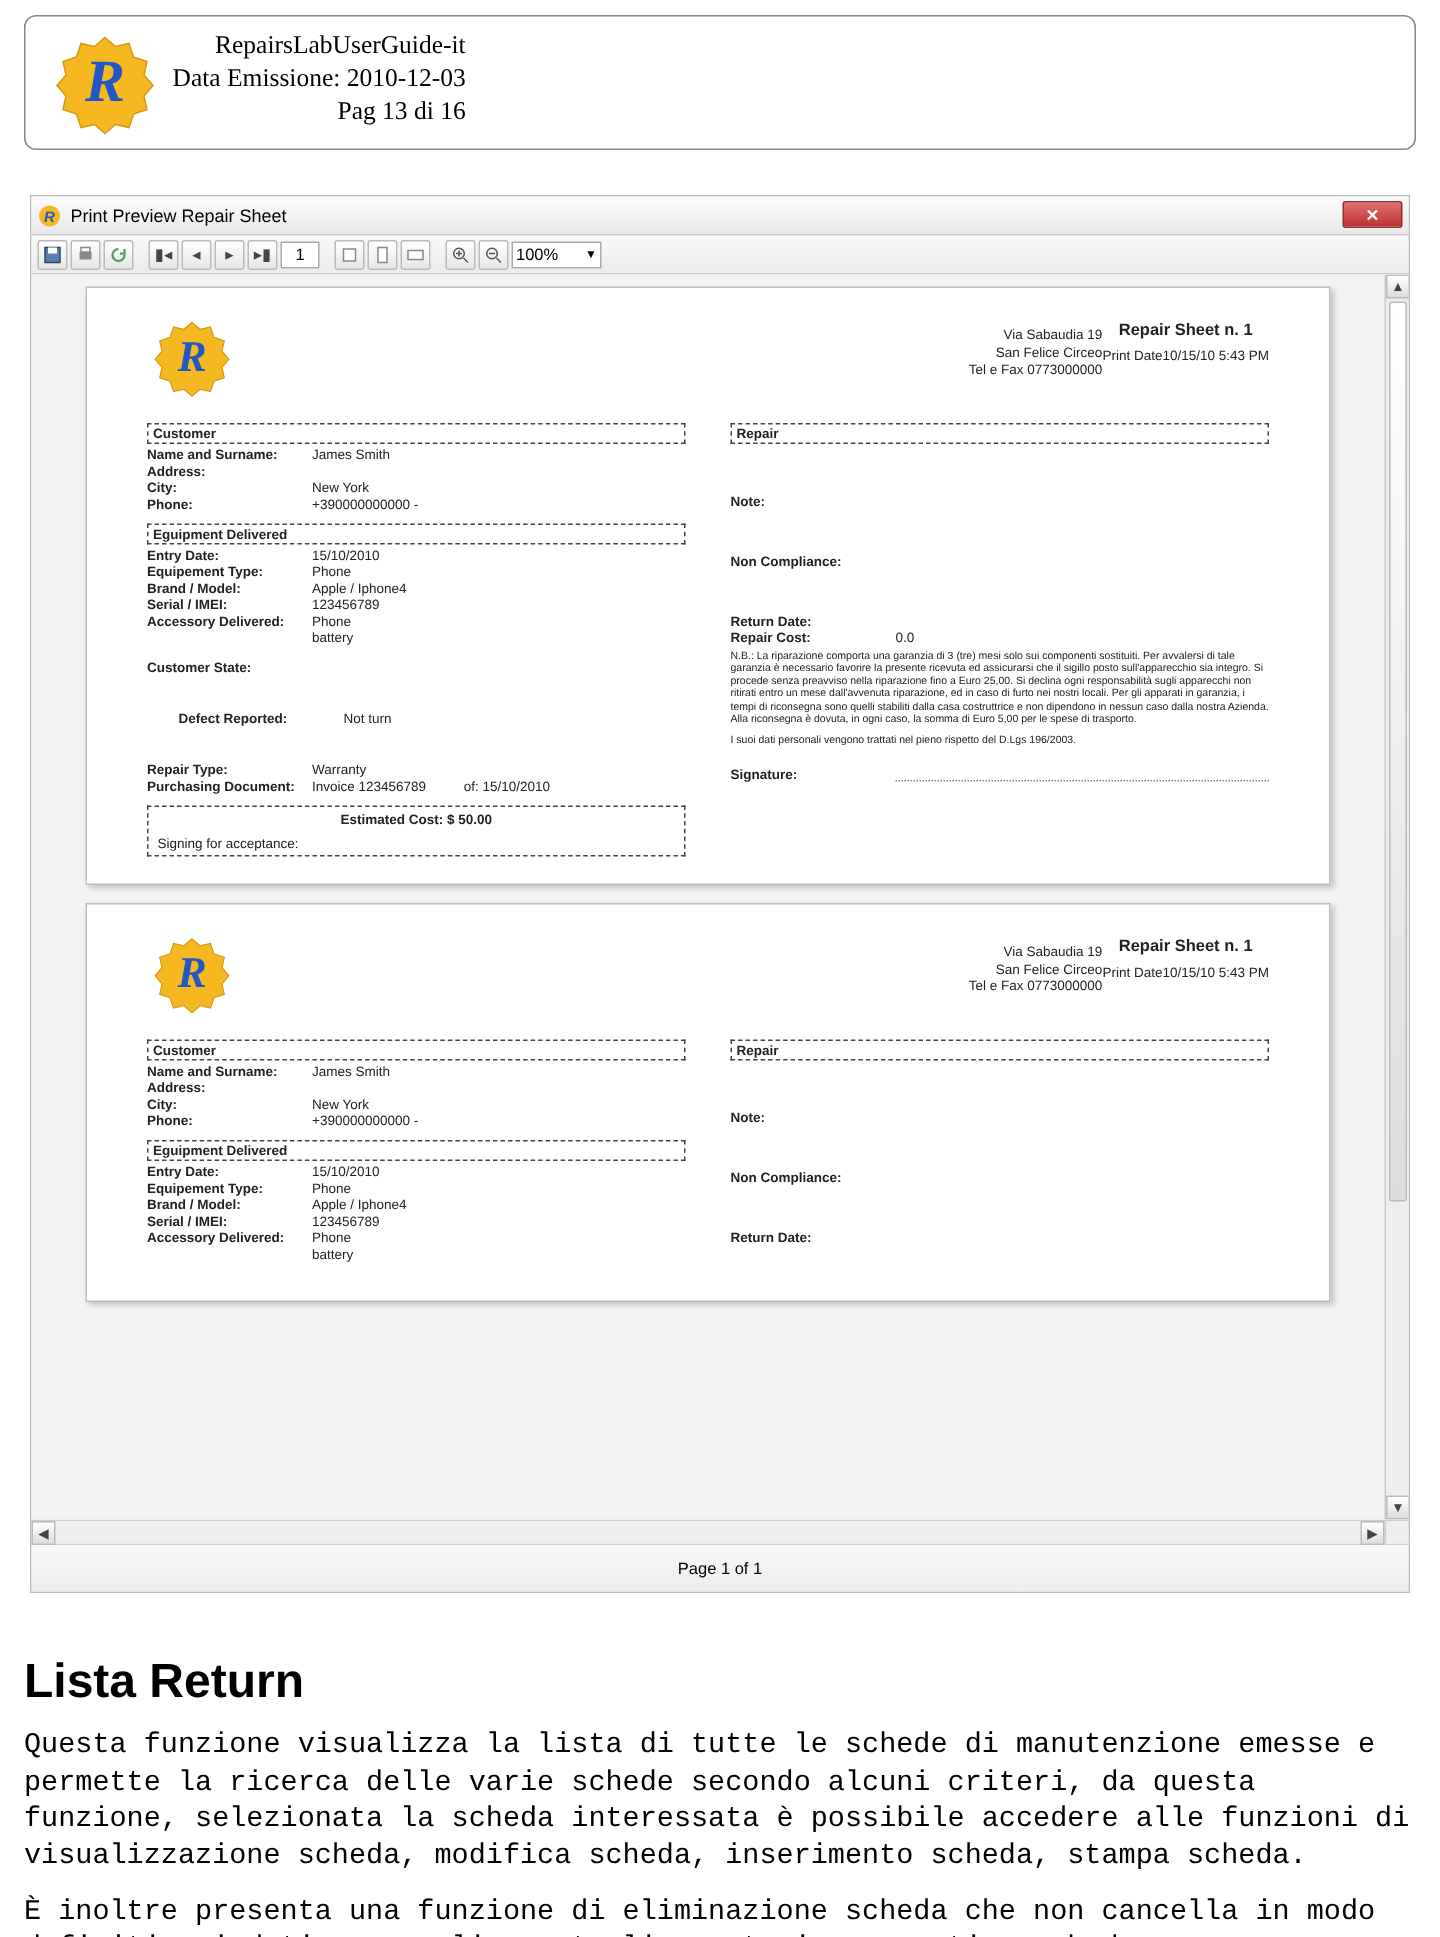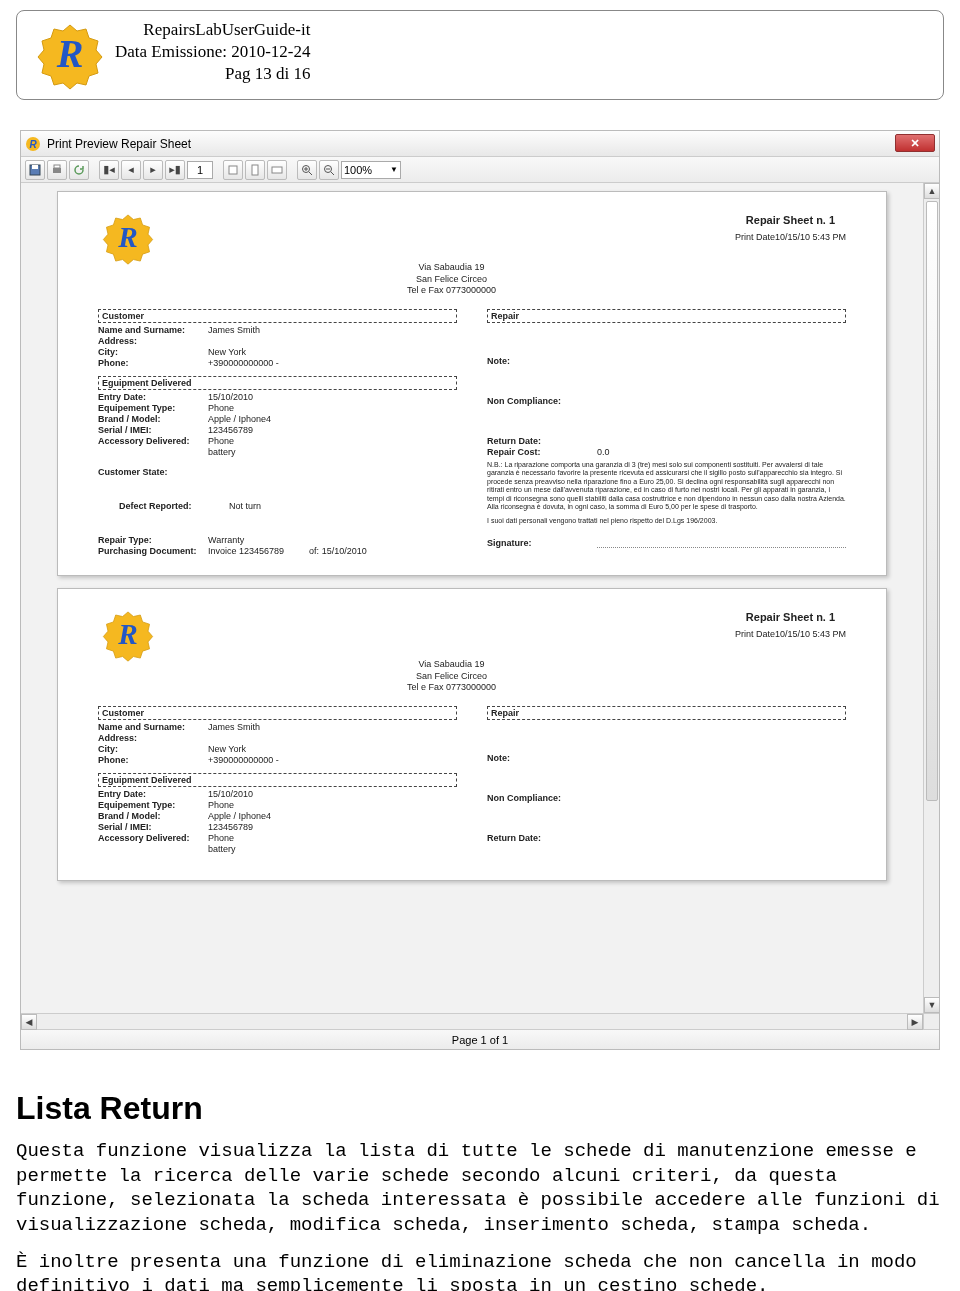--- a/index.html
+++ b/index.html
@@ -20,25 +20,25 @@
   .zoom-box { width:60px; height:18px; border:1px solid #aaa; background:#fff; font-size:11px; padding:0 2px; display:flex; align-items:center; }
   .preview-area { background:#f2f2f2; height:830px; overflow:hidden; position:relative; display:flex; }
   .preview-canvas { flex:1; overflow:hidden; background:#f2f2f2; padding:8px 24px; }
   .vscroll { width:16px; background:#eee; border-left:1px solid #ccc; position:relative; }
   .vscroll-arrow { position:absolute; left:0; width:16px; height:16px; background:linear-gradient(#fff,#ddd); border:1px solid #bbb; display:flex; align-items:center; justify-content:center; font-size:9px; color:#444; }
   .vscroll-thumb { position:absolute; left:2px; width:12px; background:linear-gradient(#fff,#ddd); border:1px solid #bbb; border-radius:2px; }
   .hscroll-row { display:flex; height:16px; border-top:1px solid #ccc; }
   .hscroll { flex:1; background:#eee; position:relative; }
   .hscroll-arrow { position:absolute; top:0; width:16px; height:16px; background:linear-gradient(#fff,#ddd); border:1px solid #bbb; display:flex; align-items:center; justify-content:center; font-size:9px; color:#444; }
   .hscroll-corner { width:16px; background:#eee; border-left:1px solid #ccc; }
-  .status-bar { height:20px; background:linear-gradient(#f8f8f8,#ececec); border-top:1px solid #ccc; display:flex; align-items:center; justify-content:center; font-family: Tahoma, sans-serif; font-size:11px; }
+  .status-bar { height:32px; background:linear-gradient(#f8f8f8,#ececec); border-top:1px solid #ccc; display:flex; align-items:center; justify-content:center; font-family: Tahoma, sans-serif; font-size:11px; }
   .sheet { background:#fff; border:1px solid #bbb; box-shadow:2px 2px 4px rgba(0,0,0,0.2); width:830px; margin:0 auto 12px auto; padding:18px 40px; font-family: Arial, sans-serif; font-size:9px; color:#222; }
   .sheet-head { display:flex; align-items:flex-start; margin-bottom:12px; }
   .sheet-logo { width:70px; height:60px; }
-  .sheet-addr { flex:1; text-align:center; padding-top:8px; line-height:1.3;margin-top:44px; }
+  .sheet-addr { flex:1; text-align:right; padding-top:8px; line-height:1.3; }
   .sheet-top-right { text-align:right; padding-top:4px; }
   .sheet-top-right .srt { font-weight:bold; font-size:11px;text-align:center; }
   .two-col { display:flex; gap:30px; }
   .col { flex:1; }
   .section-title { font-weight:bold; border:1px dashed #444; padding:1px 3px; display:block; margin-bottom:2px; font-size:9px; }
   .kv { display:flex; margin:1px 0; }
   .kv .k { width:110px; font-weight:bold; }
   .kv .v { flex:1; }
   .est-box { border:1px dashed #444; padding:3px 6px; margin-top:8px; }
   .est-box .est-title { font-weight:bold; text-align:center; }
@@ -58,21 +58,21 @@
     <div class="doc-logo">
       <svg width="78" height="72" viewBox="0 0 78 72">
         <g>
           <path d="M39 6 l7 6 9-2 3 9 9 3-2 9 6 7-6 7 2 9-9 3-3 9-9-2-7 6-7-6-9 2-3-9-9-3 2-9-6-7 6-7-2-9 9-3 3-9 9 2z" fill="#f5b820" stroke="#d49a10" stroke-width="1"></path>
           <text x="39" y="48" text-anchor="middle" font-family="Georgia" font-size="40" font-style="italic" font-weight="bold" fill="#2257c5">R</text>
         </g>
       </svg>
     </div>
     <div class="doc-meta">
       <div>RepairsLabUserGuide-it</div>
-      <div>Data Emissione: 2010-12-24</div>
+      <div>Data Emissione: 2010-12-03</div>
       <div>Pag 13 di 16</div>
     </div>
   </div>
 
   <div class="app-window">
     <div class="title-bar">
       <div class="win-icon">
         <svg width="16" height="16" viewBox="0 0 16 16">
             <circle cx="8" cy="8" r="7" fill="#f5b820"></circle>
             <text x="8" y="12" text-anchor="middle" font-size="10" font-style="italic" font-weight="bold" fill="#2257c5">R</text>
@@ -224,20 +224,24 @@
                   <span class="v">Not turn</span>
                 </div>
               <div class="kv" style="margin-top:24px;">
                   <span class="k">Repair Type:</span>
                   <span class="v">Warranty</span>
                 </div>
               <div class="kv">
                   <span class="k">Purchasing Document:</span>
                   <span class="v"><span>Invoice  123456789</span> &nbsp;&nbsp;&nbsp;&nbsp;&nbsp;&nbsp;&nbsp;&nbsp; <span>of:</span> <span>15/10/2010</span></span>
                 </div>
+              <div class="est-box">
+                <div class="est-title">Estimated Cost: $ 50.00</div>
+                <div style="margin-top:6px;">Signing for acceptance:</div>
+              </div>
             </div>
             <div class="col">
               <span class="section-title">Repair</span>
               <div style="height:30px;"></div>
               <div class="kv">
                   <span class="k">Note:</span>
                 </div>
               <div style="height:28px;"></div>
               <div class="kv">
                   <span class="k">Non Compliance:</span>

